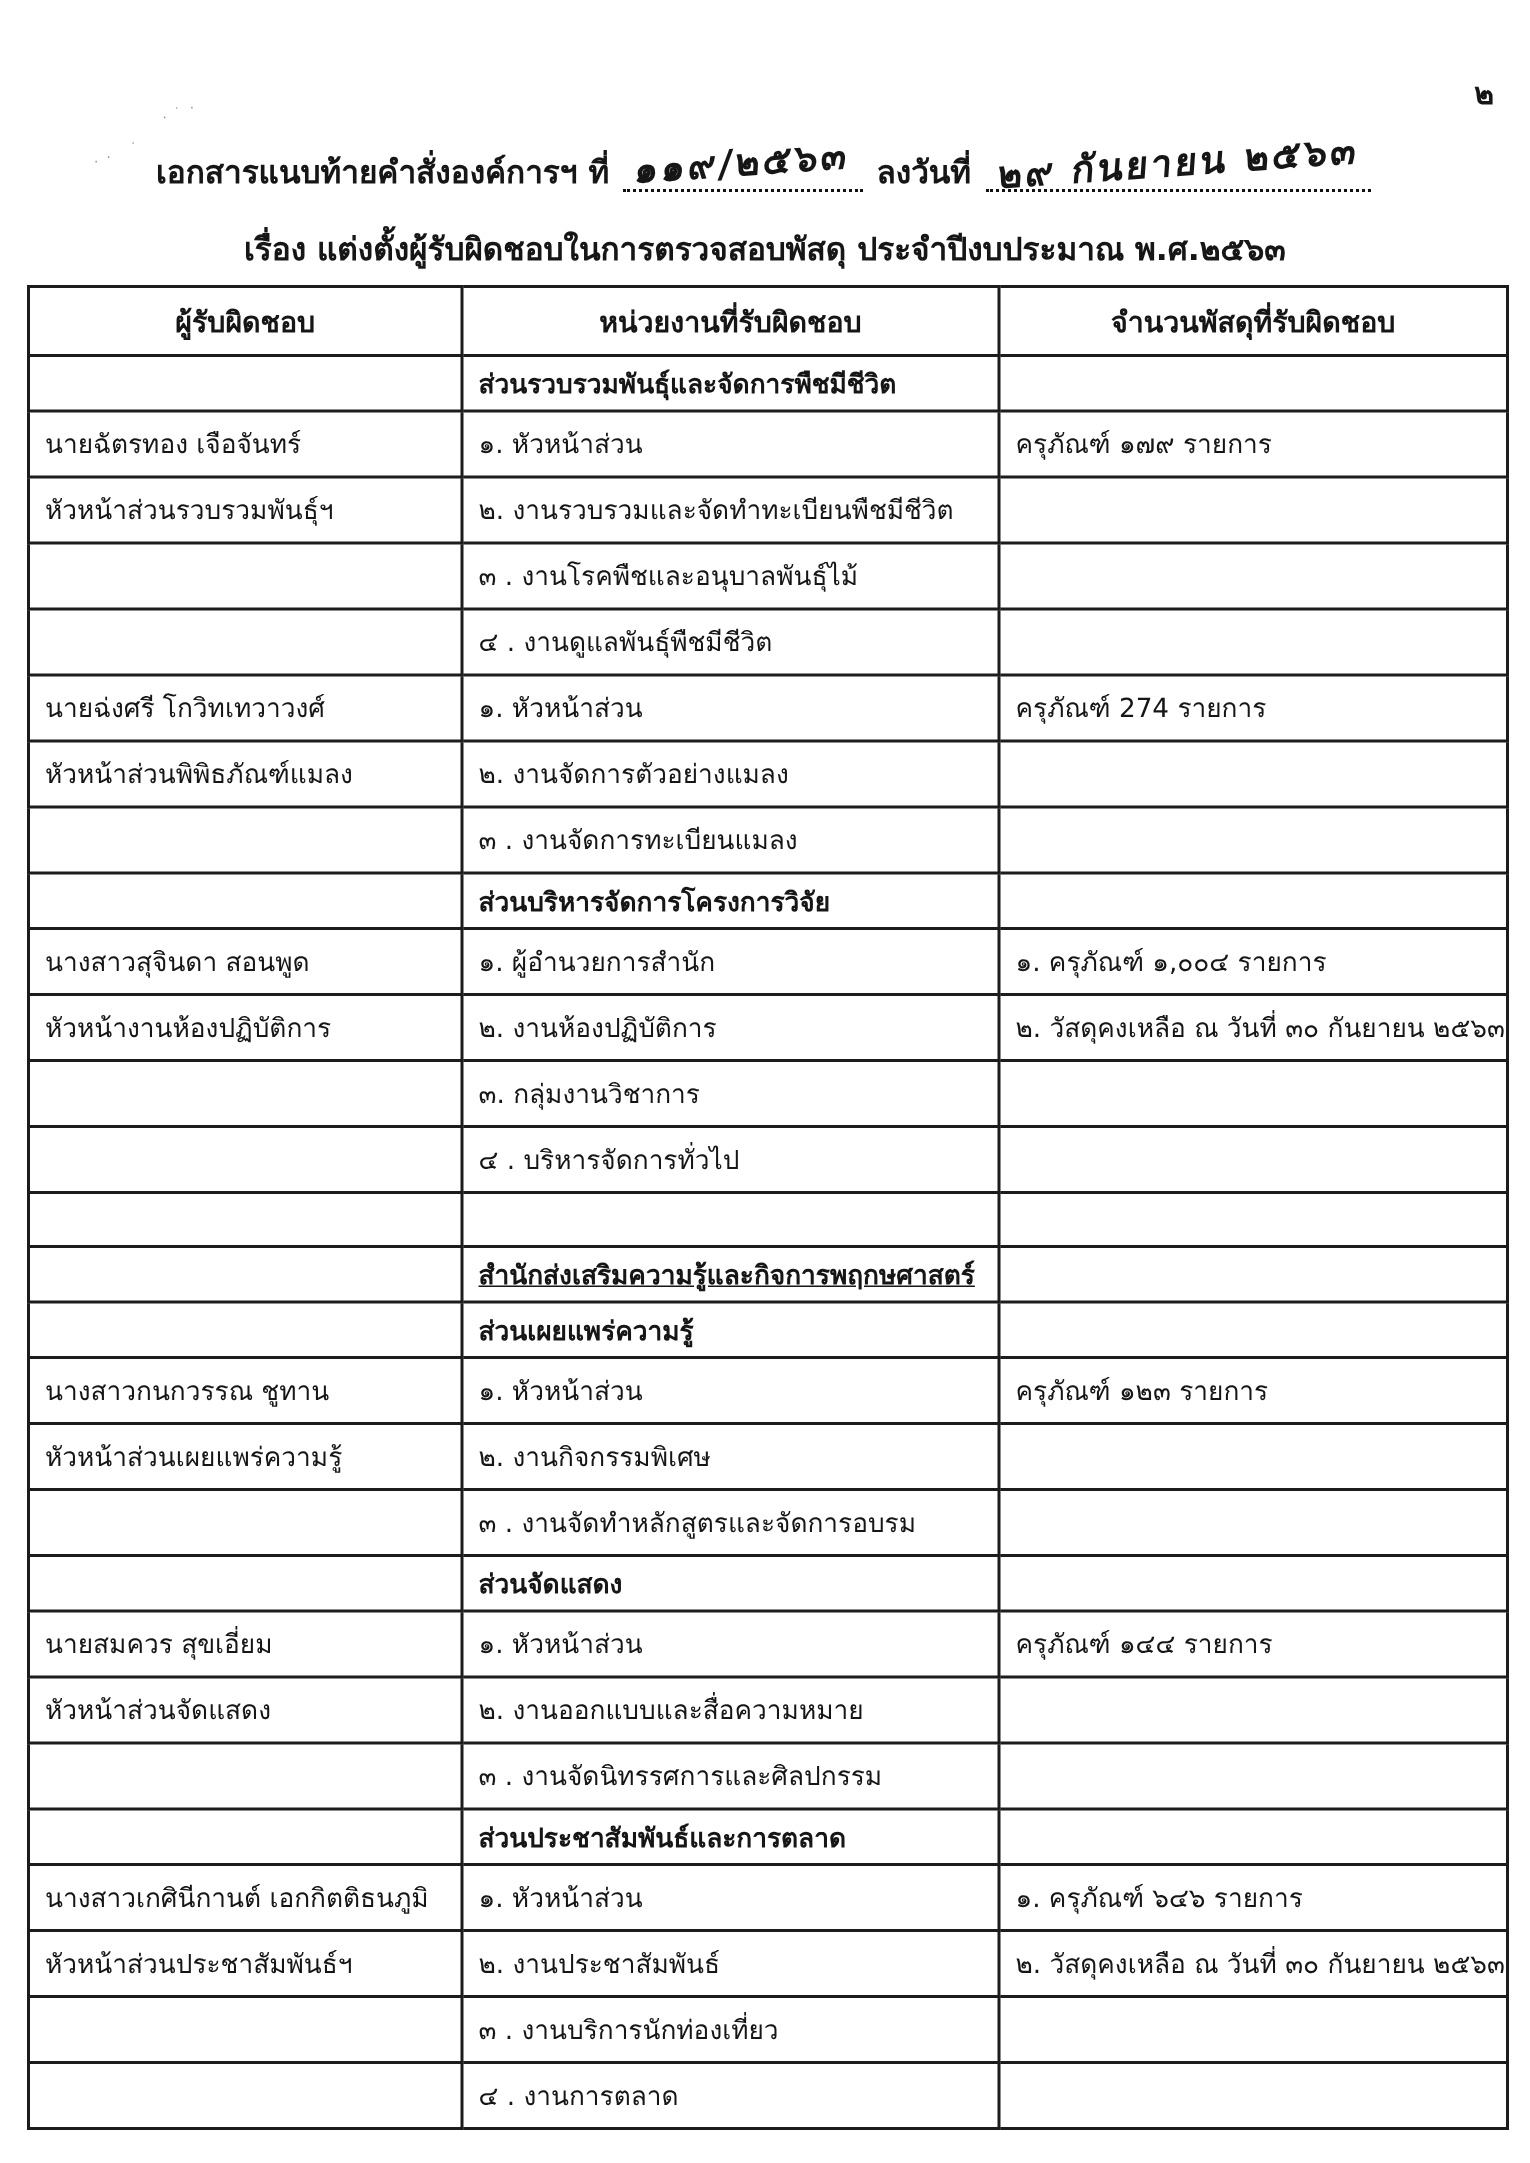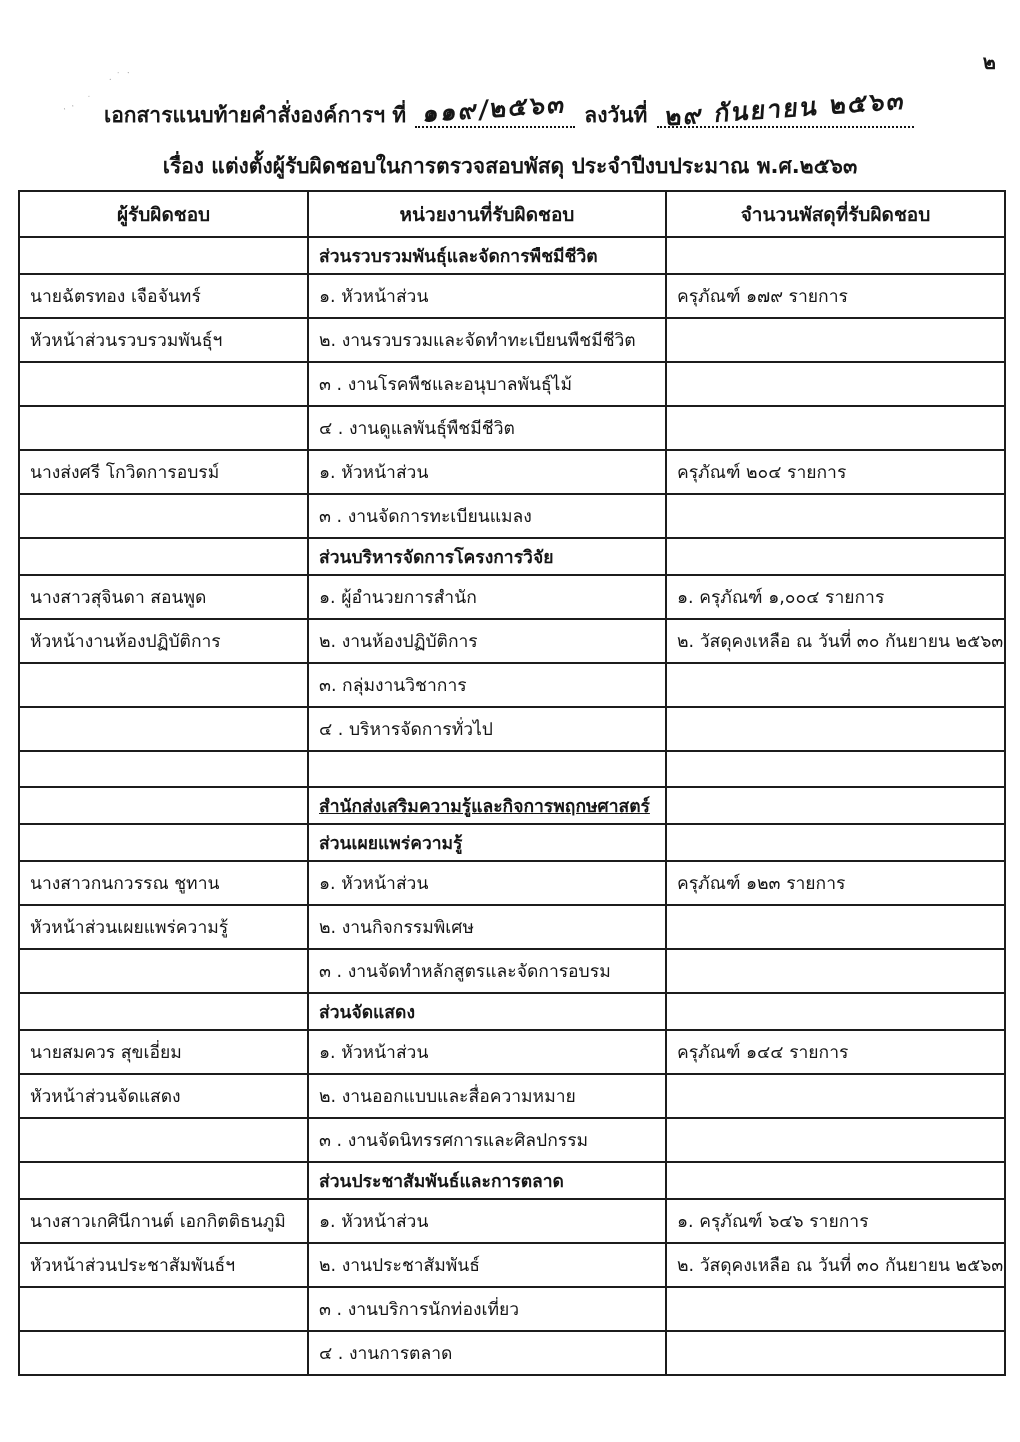--- a/index.html
+++ b/index.html
@@ -158,23 +158,28 @@
           <td class="cell-person"></td>
           <td class="cell-unit">๓ . งานโรคพืชและอนุบาลพันธุ์ไม้</td>
           <td class="cell-assets"></td>
         </tr>
         <tr class="row-data">
           <td class="cell-person"></td>
           <td class="cell-unit">๔ . งานดูแลพันธุ์พืชมีชีวิต</td>
           <td class="cell-assets"></td>
         </tr>
         <tr class="row-data">
-          <td class="cell-person">นางส่งศรี โกวิดการอบรม์</td>
-          <td class="cell-unit">๑. หัวหน้าส่วน</td>
-          <td class="cell-assets">ครุภัณฑ์ ๒๐๔ รายการ</td>
+          <td class="cell-person">นายฉ่งศรี โกวิทเทวาวงศ์</td>
+          <td class="cell-unit">๑. หัวหน้าส่วน</td>
+          <td class="cell-assets">ครุภัณฑ์ 274 รายการ</td>
+        </tr>
+        <tr class="row-data">
+          <td class="cell-person">หัวหน้าส่วนพิพิธภัณฑ์แมลง</td>
+          <td class="cell-unit">๒. งานจัดการตัวอย่างแมลง</td>
+          <td class="cell-assets"></td>
         </tr>
         <tr class="row-data">
           <td class="cell-person"></td>
           <td class="cell-unit">๓ . งานจัดการทะเบียนแมลง</td>
           <td class="cell-assets"></td>
         </tr>
         <tr class="row-section">
           <td class="cell-person"></td>
           <td class="cell-unit">ส่วนบริหารจัดการโครงการวิจัย</td>
           <td class="cell-assets"></td>

